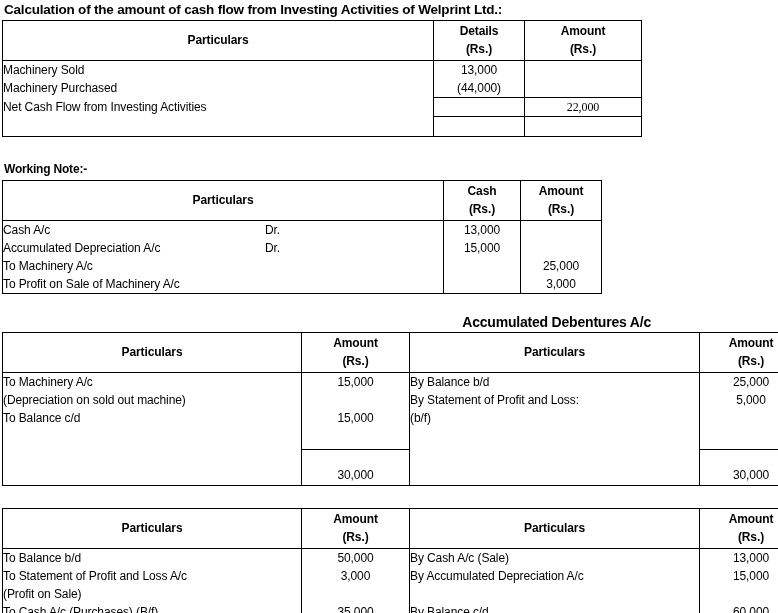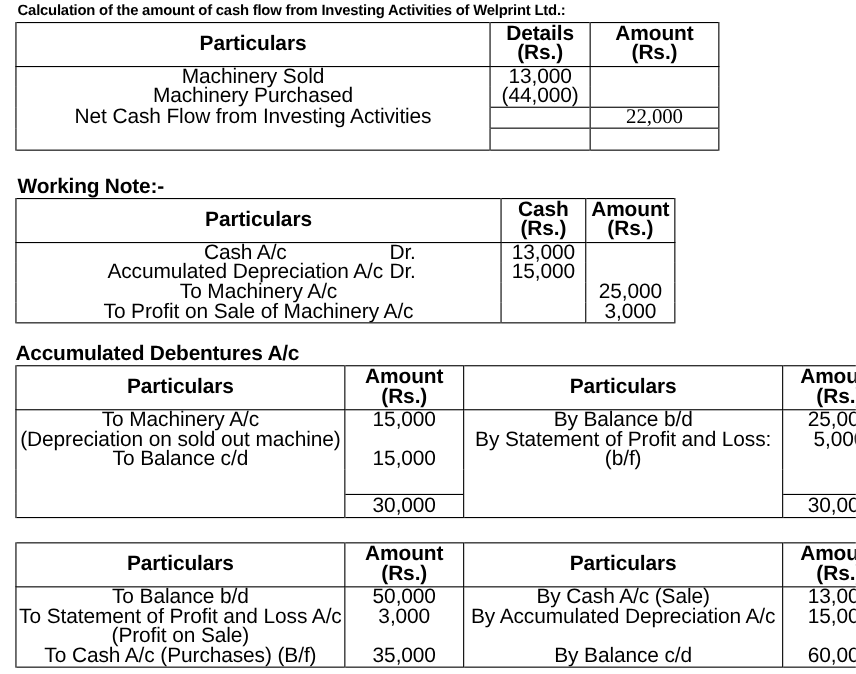--- a/index.html
+++ b/index.html
@@ -13,57 +13,56 @@
     font-family: "Liberation Sans", sans-serif;
     color: #000000;
     overflow: hidden;
   }
   .page {
     position: relative;
     width: 653px;
     height: 613px;
     box-sizing: border-box;
     padding: 0 2px;
-    margin-left: 12px;
   }
 
   
   .doc-heading {
     font-size: 13.5px;
     font-weight: bold;
     line-height: 17px;
     letter-spacing: -0.2px;
     padding: 1px 0 2px 2px;
     white-space: nowrap;
   }
   .section-heading {
-    font-size: 19px;
+    font-size: 12px;
     font-weight: bold;
     line-height: 17px;
     letter-spacing: -0.2px;
     padding: 2px 0 2px 2px;
     white-space: nowrap;
   }
   .ledger-caption {
-    font-size: 19px;
+    font-size: 14px;
     font-weight: bold;
     line-height: 16px;
     letter-spacing: -0.2px;
-    text-align: left;
+    text-align: right;
     padding: 2px 0 2px 0;
     white-space: nowrap;
   }
   .gap-lg { height: 22px; }
   .gap-md { height: 18px; }
 
   
   table.acct {
     border-collapse: collapse;
     table-layout: fixed;
-    font-size: 19px;
+    font-size: 12px;
     line-height: 18px;
     letter-spacing: -0.1px;
     border: 1.6px solid #000;
   }
   table.acct td, table.acct th {
     border-left: 1.4px solid #000;
     border-right: 1.4px solid #000;
     padding: 0;
     vertical-align: top;
     font-weight: normal;
@@ -73,35 +72,35 @@
     text-align: center;
     font-weight: bold;
     padding: 1px 3px 2px 3px;
     line-height: 18px;
   }
   .hd-two { white-space: pre-line; }
   .hd-mid {
     
     padding-top: 10px !important;
   }
-  .cell-text  { padding: 0 3px 0 5px; text-align: center; }
+  .cell-text  { padding: 0 3px 0 5px; text-align: left; }
   .cell-num   { padding: 0 5px 0 3px; text-align: center; }
   .lines      { white-space: pre-line; }
   .indent     { padding-left: 22px; }
   .bold       { font-weight: bold; }
   .pad-t2     { padding-top: 1px; }
 
   
   .filler { height: 22px; }
   .filler-sm { height: 20px; }
 
   
   tr.total-row td { border-top: none; }
   tr.total-row td.ruled { border-top: 1.5px solid #000; }
-  tr.total-row td { padding-top: 1px; padding-bottom: 1px; }
+  tr.total-row td { padding-top: 16px; padding-bottom: 1px; }
 
   
   .t1 { width: 620px; }
   .t1 .c-part { width: 424px; }
   .t1 .c-det  { width: 84px; }
   .t1 .c-amt  { width: 110px; }
   .t1 td.ruled-top { border-top: 1.4px solid #000; font-family: Liberation Serif, serif; }
 
   
   .t2 { width: 580px; }

